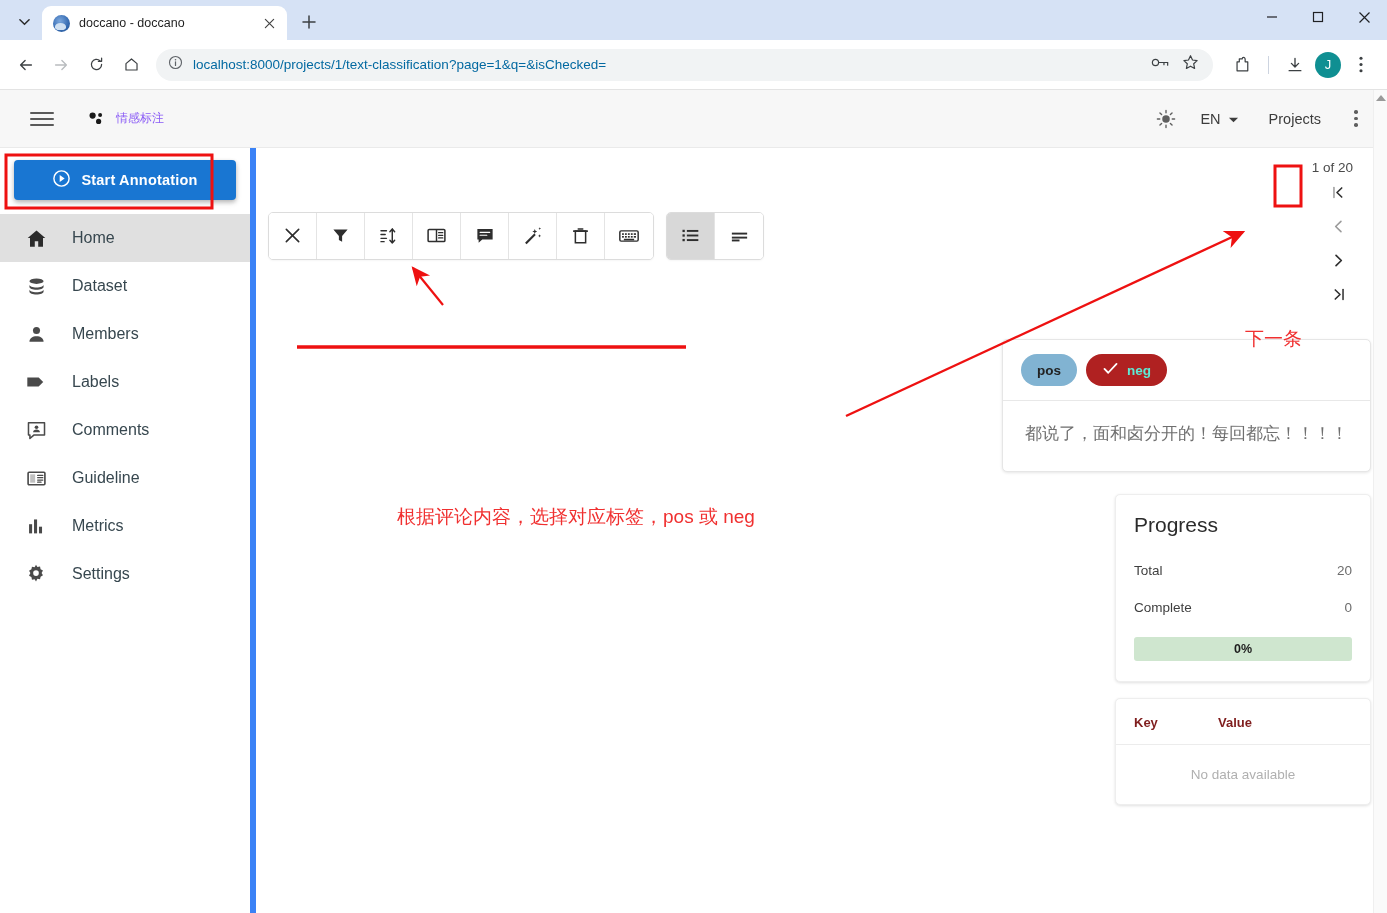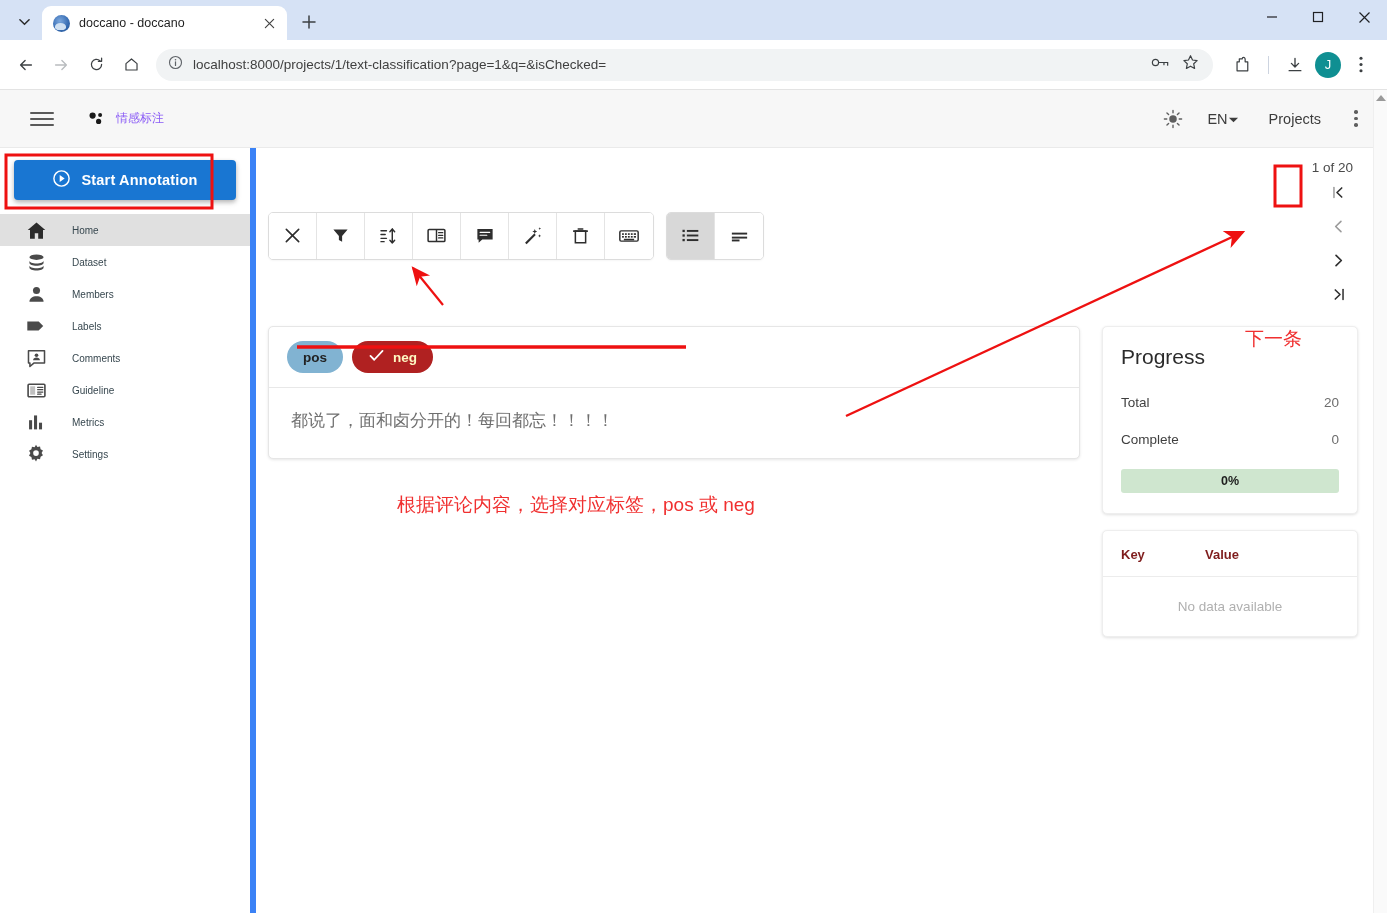--- a/index.html
+++ b/index.html
@@ -49,21 +49,21 @@
   .toolbar-browser {
     height: 50px; background: #fff; display: flex; align-items: center;
     padding: 0 10px; gap: 3px; border-bottom: 1px solid #e3e3e3;
   }
   .navbtn { width: 32px; height: 32px; display:flex; align-items:center; justify-content:center; color:#3c4043; border-radius:50%; }
   .navbtn.disabled { color: #b9bcbf; }
   .omnibox {
     flex: 1; height: 32px; background: #f1f3f4; border-radius: 16px;
     display: flex; align-items: center; padding: 0 10px 0 12px; gap: 10px; margin: 0 6px;
   }
-  .omnibox .url { font-size: 13.5px; color: #404040; flex:1; white-space:nowrap; overflow:hidden; }
+  .omnibox .url { font-size: 13.5px; color: #0369a1; flex:1; white-space:nowrap; overflow:hidden; }
   .omni-right { display: flex; align-items: center; gap: 12px; padding-right: 4px;}
   .browser-right { display: flex; align-items: center; gap: 4px; padding-left: 4px; }
   .ext-sep { width: 1px; height: 18px; background: #cdd4e0; margin: 0 6px; }
   .avatar-btn {
     width: 26px; height: 26px; border-radius: 50%; background: #0f8f92;
     color: #fff; font-size: 13px; display:flex; align-items:center; justify-content:center;
     font-weight: 500;
   }
 
   
@@ -74,42 +74,42 @@
     padding: 0 14px; border-bottom: 1px solid #eaeaea;
   }
   .hamburger { width: 32px; height: 32px; display:flex; flex-direction:column; justify-content:center; gap:4px; padding: 0 4px; margin-left: 12px;}
   .hamburger span { display:block; height:2px; background:#5a5a5a; border-radius:1px; }
   .brand { display:flex; align-items:center; gap:10px; margin-left: 30px; }
   .brand-logo { width: 18px; height: 18px; position: relative; }
   .brand-title { font-size: 12px; color: #8b5cf6; }
   .header-spacer { flex: 1; }
   .header-right { display: flex; align-items: center; gap: 0; }
   .hicon { width: 44px; height: 44px; display:flex; align-items:center; justify-content:center; color:#5f5f5f; }
-  .lang { display: flex; align-items: center; font-size: 14.5px; color: #3c3c3c; padding: 0 12px; }
+  .lang { display: flex; align-items: center; gap: 7px; font-size: 14.5px; color: #3c3c3c; padding: 0 12px; }
   .projects-link { font-size: 14.5px; color: #3c3c3c; padding: 0 18px; }
   .kebab { width: 34px; display:flex; flex-direction: column; align-items:center; justify-content:center; gap:3px; }
   .kebab i { width:3.5px; height:3.5px; border-radius:50%; background:#5f5f5f; display:block; }
 
   .body-row { display: flex; height: 765px; }
 
   
   .sidebar {
     width: 256px; background: #fff; border-right: 6px solid #3b82f6;
     flex: none; position: relative; padding-top: 12px;
   }
   .start-wrap { padding: 0 14px; margin-bottom: 14px; }
   .start-btn {
     background: #1976d2; color: #fff; border-radius: 4px; height: 40px;
     display:flex; align-items:center; justify-content:center; gap:10px;
     font-size: 14.5px; font-weight: bold; letter-spacing: .2px;
     box-shadow: 0 2px 4px rgba(0,0,0,.22), 0 3px 6px rgba(0,0,0,.10);
   }
   .nav-item {
-    height: 32px; display: flex; align-items: center; gap: 0;
-    font-size: 10px; color: #333;
+    height: 48px; display: flex; align-items: center; gap: 0;
+    font-size: 16px; color: #333;
   }
   .nav-item.active { background: #e0e0e0; }
   .nav-icon { width: 72px; display:flex; align-items:center; justify-content:center; color:#3b3b3b; }
   .nav-label { color: #37474f; }
 
   
   .main { flex: 1; background: #fff; padding: 12px 16px 0 12px; position: relative; }
 
   .main-toolbar-row { display: flex; align-items: center; }
   .btn-group {
@@ -123,35 +123,35 @@
   }
   .tbtn:last-child { border-right: none; }
   .tbtn.active { background: #d8d8d8; }
   .group-gap { width: 12px; }
 
   .pager { margin-left: auto; display: flex; align-items: center; gap: 0; padding-right: 6px; flex-direction: column; }
   .pager-text { font-size: 13.5px; color: #4a4a4a; margin-right: 12px; }
   .pbtn { width: 34px; height: 34px; display:flex; align-items:center; justify-content:center; color:#2f2f2f; }
   .pbtn.muted { color: #9b9b9b; }
 
-  .content-row { display: flex; gap: 22px; margin-top: 15px; align-items: flex-start; }
+  .content-row { display: flex; gap: 22px; margin-top: 28px; align-items: flex-end; flex-direction: column; }
 
   .doc-card {
     flex: 1; max-width: 812px; background: #fff;
     border: 1px solid #e6e6e6; border-radius: 5px;
     box-shadow: 0 1px 3px rgba(0,0,0,.10);
   }
   .chips { padding: 14px 18px; display: flex; gap: 9px; align-items: center; }
   .chip {
     height: 32px; border-radius: 16px; padding: 0 16px;
     display: inline-flex; align-items: center; gap: 8px;
     font-size: 13.5px; font-weight: bold;
   }
   .chip.pos { background: #81b3d2; color: #222; }
-  .chip.neg { background: #b02121; color: #fef9c3; }
+  .chip.neg { background: #b02121; color: #5eead4; }
   .doc-divider { height: 1px; background: #e8e8e8; }
   .doc-text {
     padding: 20px 22px 24px 22px; font-size: 17px; color: #6f6f6f;
     line-height: 1.5; position: relative;
   }
 
   .side-panels { width: 256px; flex: none; display: flex; flex-direction: column; gap: 16px; }
   .panel {
     background: #fff; border: 1px solid #eee; border-radius: 5px;
     box-shadow: 0 1px 3px rgba(0,0,0,.12);
@@ -620,17 +620,17 @@
 
       <line x1="443" y1="215" x2="413" y2="178" stroke="#ee1111" stroke-width="2.2" marker-end="url(#ah)"></line>
 
       <line x1="846" y1="326" x2="1243" y2="142" stroke="#ee1111" stroke-width="2.4" marker-end="url(#ah)"></line>
 
       <line x1="297" y1="257" x2="686" y2="257" stroke="#ee1111" stroke-width="3.4"></line>
     </svg>
 
     <div class="overlay">
       <div class="redtext" style="left:1245px; top:236px; font-size:19px;font-family:Liberation Serif, serif;">下一条</div>
-      <div class="redtext" style="left:397px; top:402px; font-size:19px;">根据评论内容，选择对应标签，pos 或 neg</div>
+      <div class="redtext" style="left:397px; top:414px; font-size:19px;">根据评论内容，选择对应标签，pos 或 neg</div>
     </div>
 
   </div>
 </div>
 
 </body></html>

